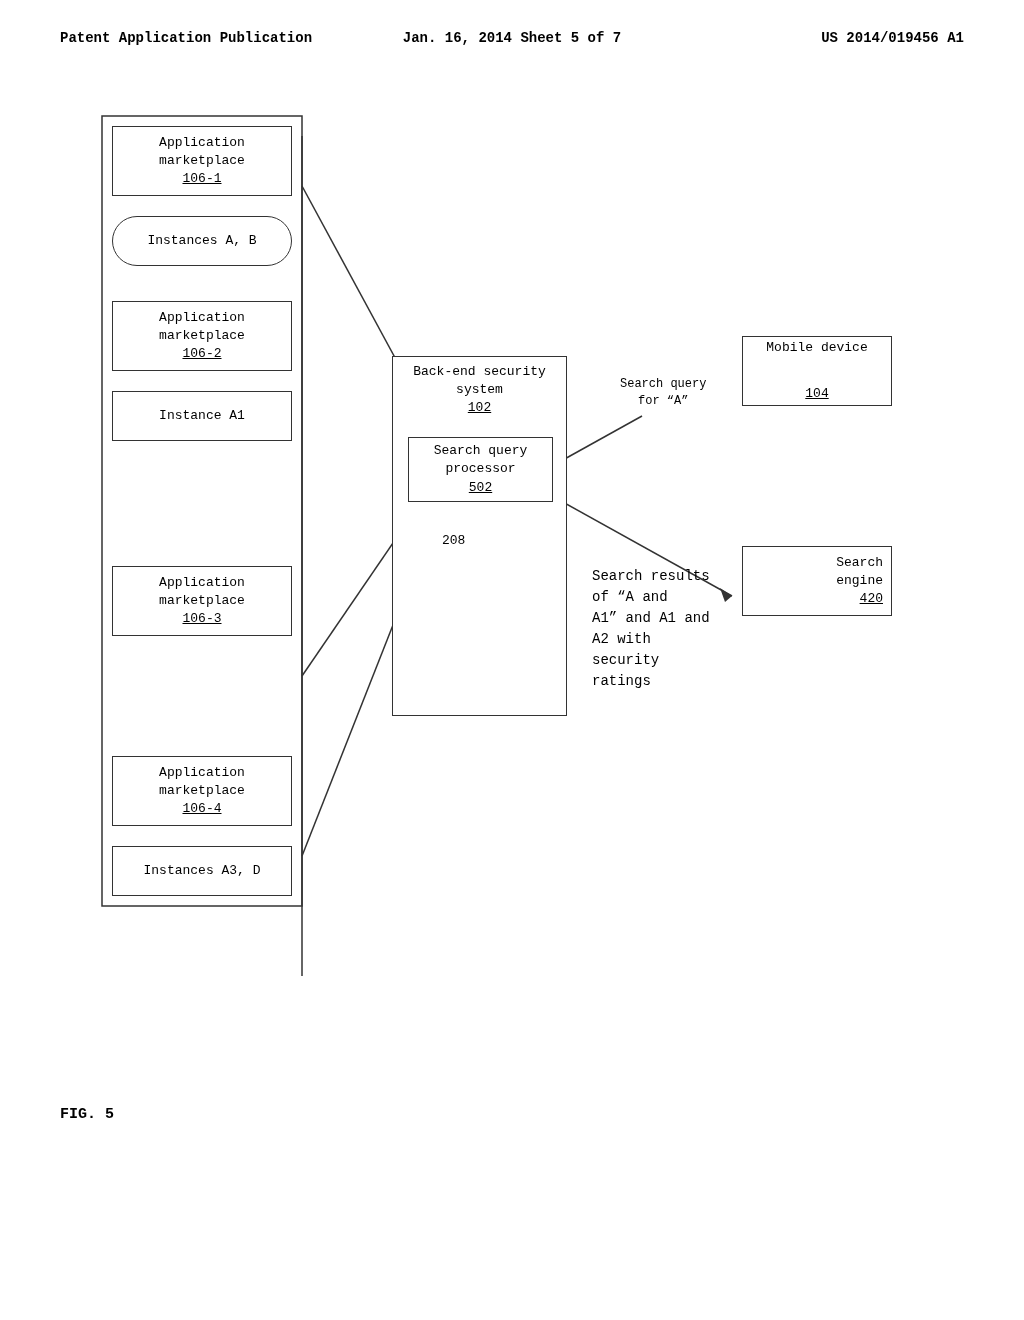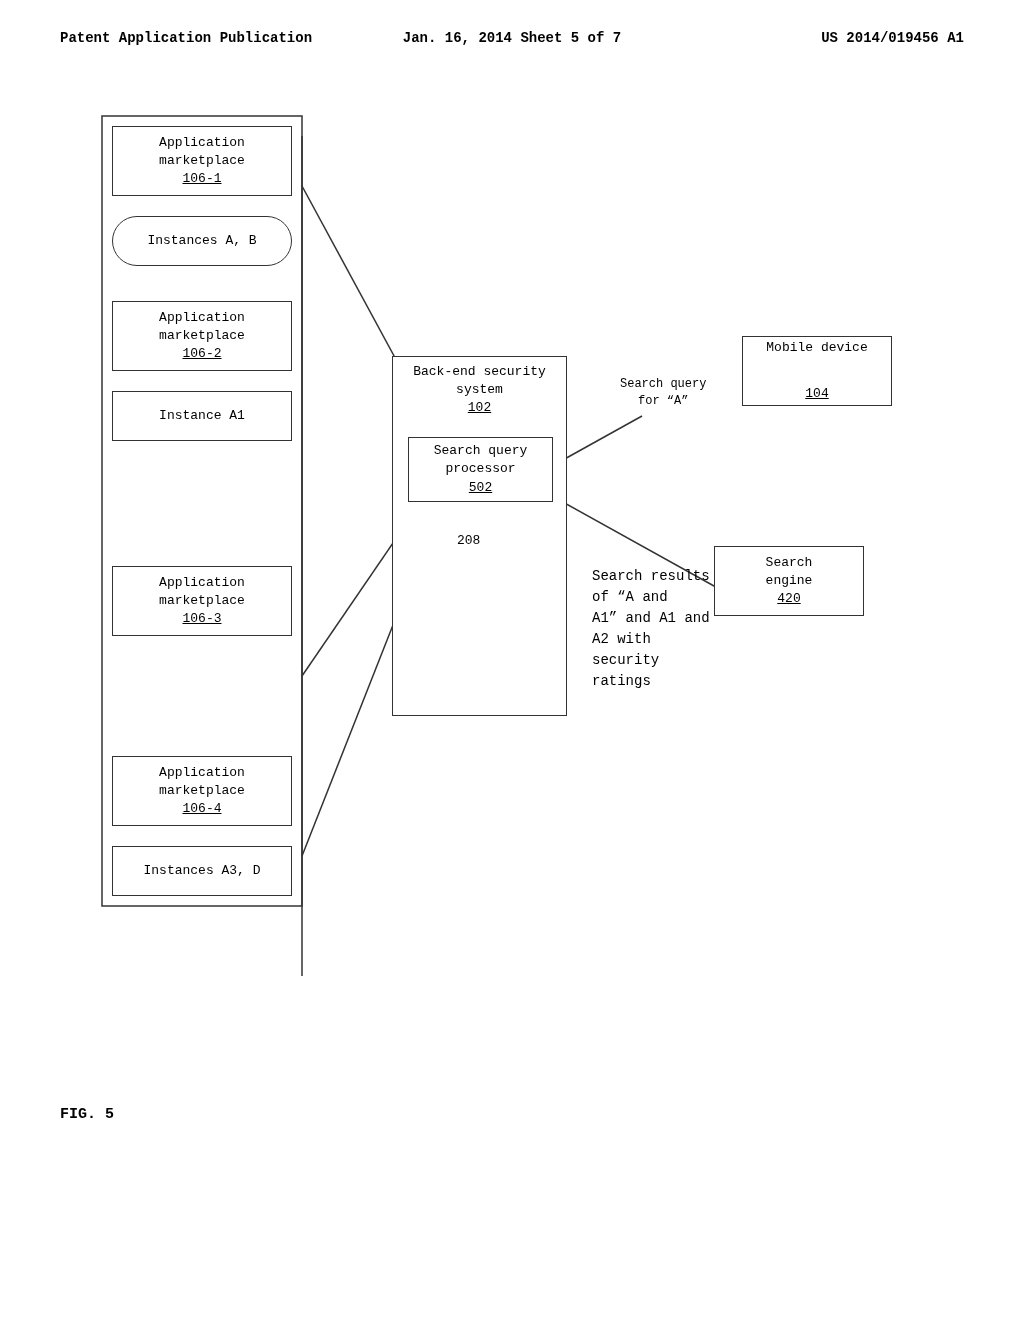--- a/index.html
+++ b/index.html
@@ -204,32 +204,32 @@
       <div style="position:absolute; top:6px; left:0; right:0; text-align:center; font-size:13px;">
         <span>Back-end security<br>system</span><br>
         <span class="underline">102</span>
       </div>
 
       <div class="box" style="position:absolute; top:80px; left:15px; width:145px; height:65px; border: 1.5px solid #333;">
         <span>Search query<br>processor</span>
         <span class="underline">502</span>
       </div>
 
-      <div style="position:absolute; bottom:165px; left:64px; font-size:13px;">
+      <div style="position:absolute; bottom:165px; left:49px; font-size:13px;">
         <span>208</span>
       </div>
 
     </div>
 
     <div class="box" style="left:660px; top:230px; width:150px; height:70px;gap:28px;">
       <span>Mobile device</span>
       <span class="underline">104</span>
     </div>
 
-    <div class="box" style="left:632px; top:440px; width:150px; height:70px;">
+    <div class="box" style="left:660px; top:440px; width:150px; height:70px;align-items:flex-end;">
       <span>Search<br>engine</span>
       <span class="underline">420</span>
     </div>
 
     <div style="position:absolute; left:538px; top:270px; font-size:12px; text-align:center; line-height:1.4;">
       <span>Search query<br>for “A”</span>
     </div>
 
     <div style="position:absolute; left:510px; top:460px; font-size:14px; text-align:left; line-height:1.5;">
       <span>Search results<br>of “A and<br>A1” and A1 and<br>A2 with<br>security<br>ratings</span>

